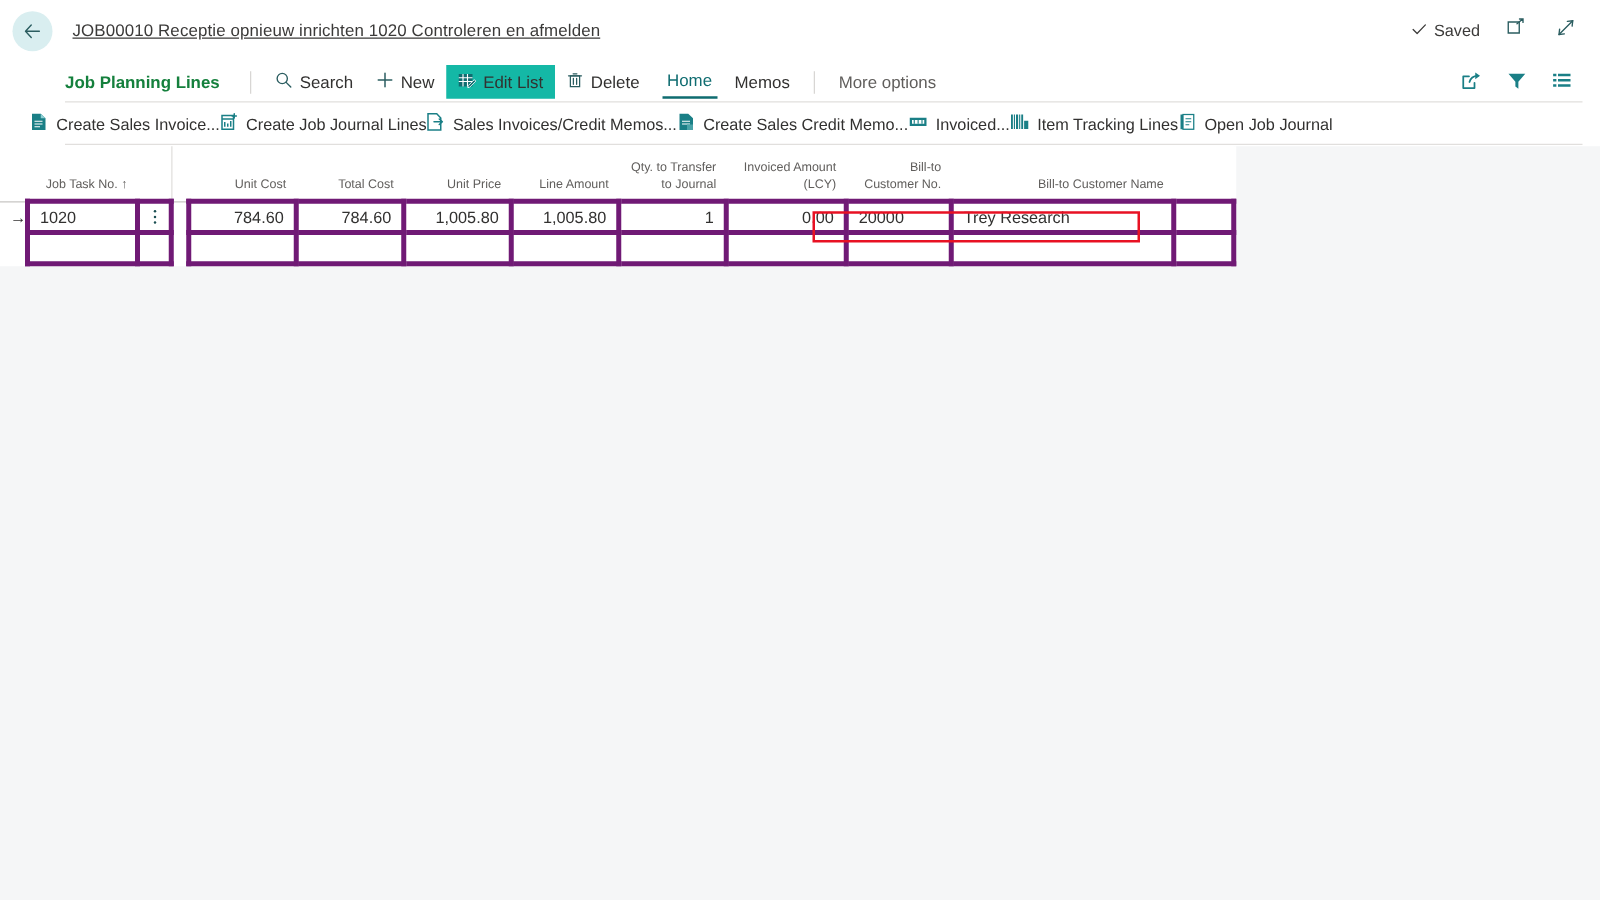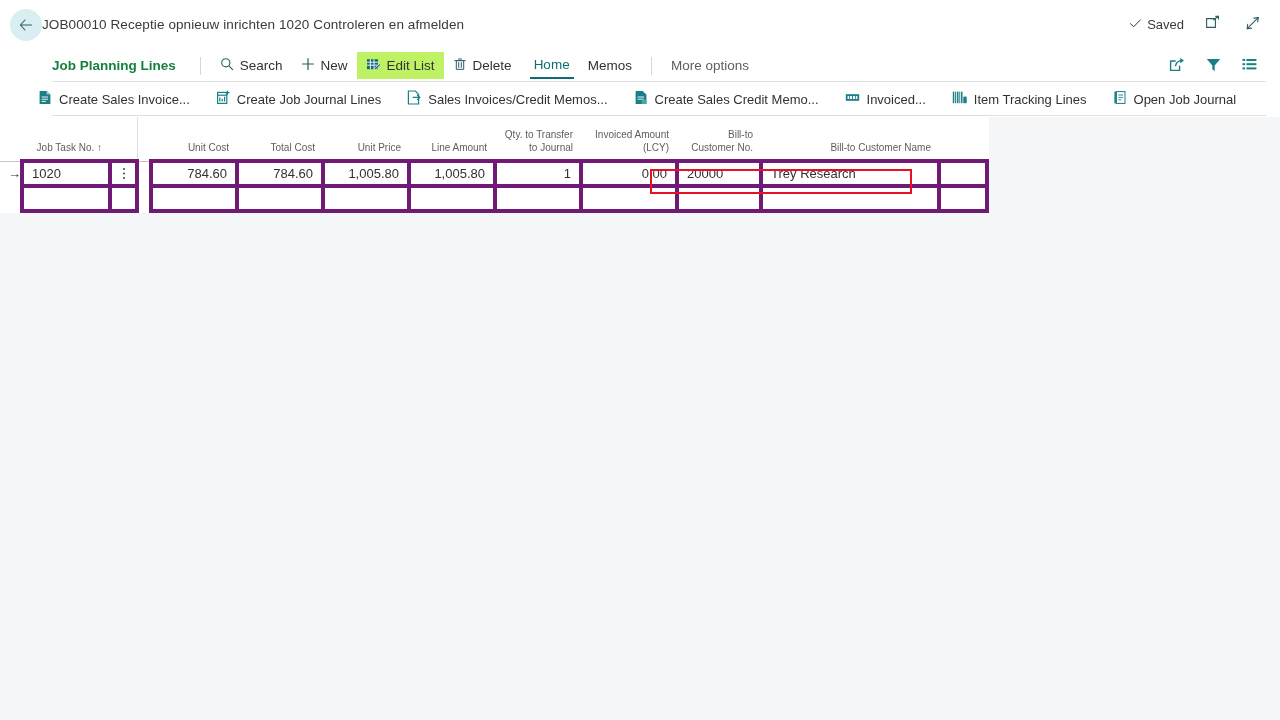--- a/index.html
+++ b/index.html
@@ -24,24 +24,26 @@
   .back-btn {
     width: 32px; height: 32px;
     border-radius: 50%;
     background: #d9eef0;
     display: flex; align-items: center; justify-content: center;
     flex: 0 0 auto;
     cursor: pointer;
   }
   .back-btn svg { display: block; }
   .page-title {
+    margin-left: 16px;
     font-size: 13.5px;
     color: #3b3a39;
     white-space: nowrap;
     letter-spacing: .1px;
+    text-decoration: underline;
   }
   .titlebar-right {
     margin-left: auto;
     display: flex;
     align-items: center;
     gap: 18px;
   }
   .saved {
     display: flex; align-items: center; gap: 5px;
     font-size: 13px; color: #3b3a39;
@@ -80,21 +82,21 @@
     margin: 0 10px;
   }
   .menu-item {
     display: flex; align-items: center; gap: 6px;
     height: 27px;
     padding: 0 9px;
     color: #323130;
     cursor: pointer;
     white-space: nowrap;
   }
-  .menu-item.active-btn { background: #bef264; }
+  .menu-item.active-btn { background: #14b8a6; }
   .menu-item.tab-active {
     color: #0f6c70;
     border-bottom: 2px solid #0f6c70;
     padding-bottom: 2px;
     height: 24px;
     margin-top: 2px;
     padding-left: 4px; padding-right: 4px;
     margin-left: 9px; margin-right: 5px;
   }
   .menu-item.muted { color: #605e5c; }
@@ -102,24 +104,23 @@
     margin-left: auto;
     display: flex; align-items: center; gap: 14px;
     padding-right: 6px;
   }
 
   
   .ribbon {
     height: 34px;
     display: flex;
     align-items: center;
-    padding: 0 14px 0 38px;
+    padding: 0 14px 0 24px;
     font-size: 13px;
     position: relative;
-    gap: 26px;
   }
   .ribbon::after {
     content: "";
     position: absolute;
     left: 52px; right: 14px; bottom: 0;
     height: 1px; background: #e1dfdd;
   }
   .ribbon-item {
     display: flex; align-items: center; gap: 7px;
     color: #323130;

